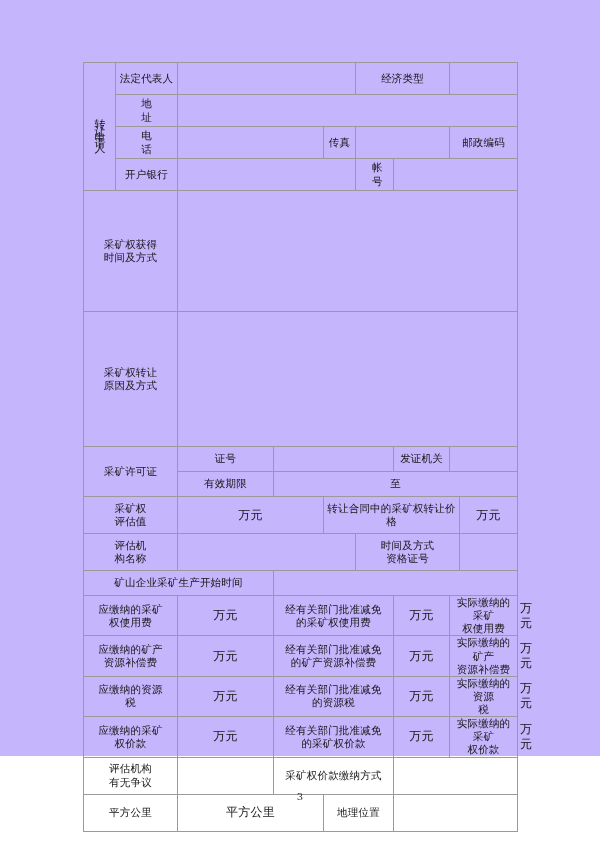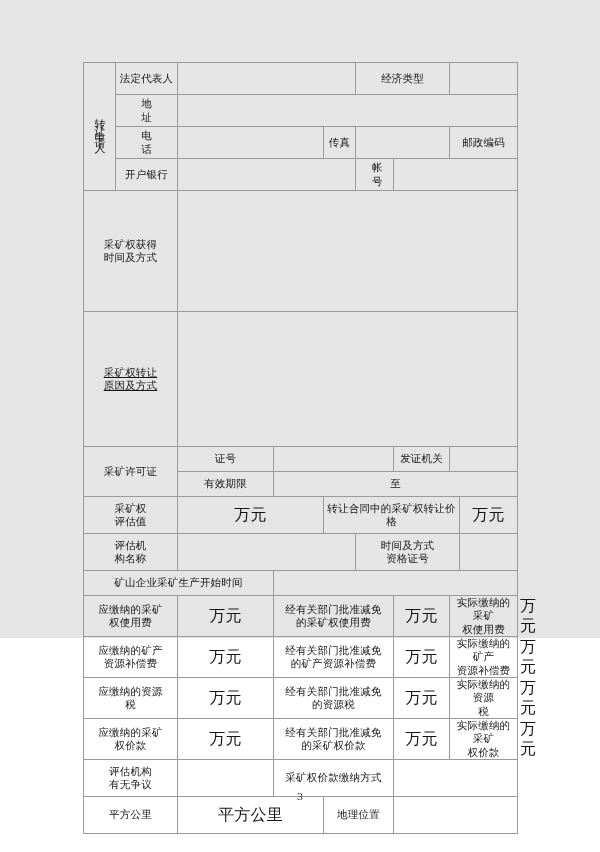--- a/index.html
+++ b/index.html
@@ -12,22 +12,22 @@
     height: 852px;
     position: relative;
     font-family: "DejaVu Sans", "Liberation Sans", sans-serif;
     color: #1a1a1a;
     overflow: hidden;
   }
   .page {
     position: absolute;
     left: 0; top: 0;
     width: 600px;
-    height: 638px;
-    background: #e5e5e5;
+    height: 756px;
+    background: #c4b5fd;
   }
   table.form {
     position: absolute;
     left: 83px;
     top: 62px;
     width: 434px;
     border-collapse: collapse;
     table-layout: fixed;
   }
   table.form td {
@@ -58,25 +58,25 @@
   
   .spread {
     display: inline-block;
     letter-spacing: 0.2px;
   }
   .spread.w2 { letter-spacing: 14px; padding-left: 14px; }
   .blank { }
   .two-line { line-height: 1.3; }
   .rt { text-align: right; padding-right: 6px; }
   .tall1 { height: 120px; }
-  .tall2 { height: 134px; text-decoration: underline; }
+  .tall2 { height: 134px; }
   .r-h { height: 24px; }
   .r-h2 { height: 31px; }
   .r-h3 { height: 36px; }
-  .unit { font-size: 16px; }
+  .unit { font-size: 12px; }
   .pageno {
     position: absolute;
     left: 0;
     top: 791px;
     width: 600px;
     text-align: center;
     font-size: 10px;
     color: #333;
     font-family: "DejaVu Serif", "Liberation Serif", serif;
   }

